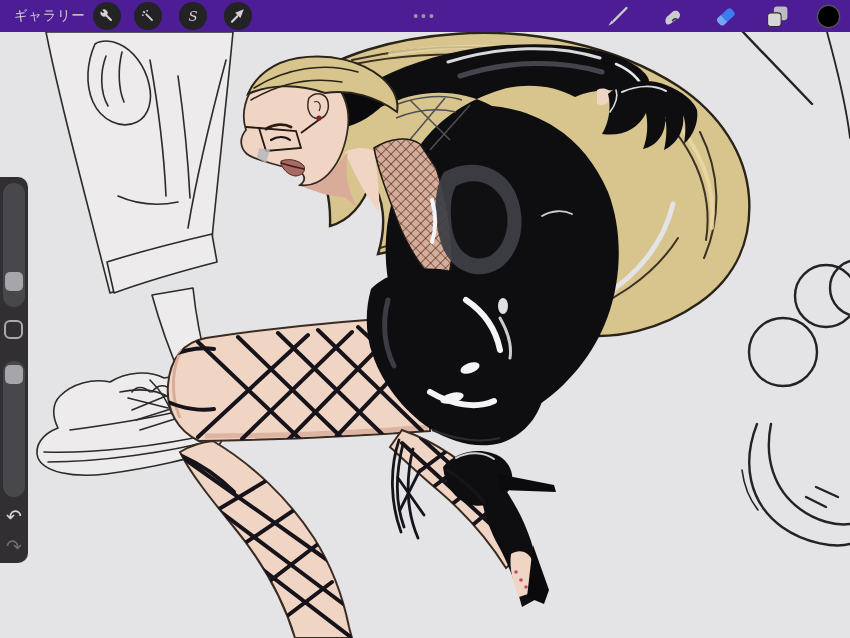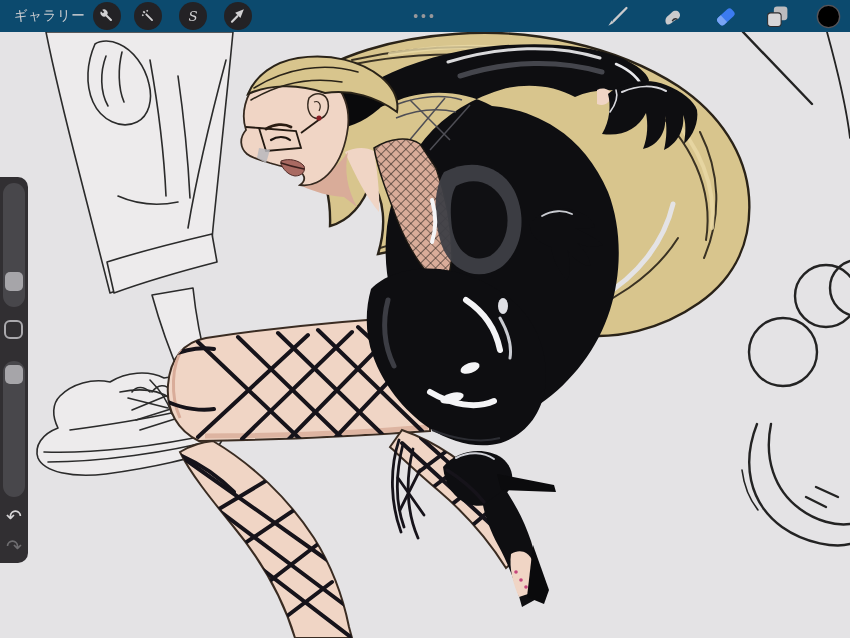--- a/index.html
+++ b/index.html
@@ -2,21 +2,21 @@
 <html><head>
 <meta charset="utf-8">
 <style>
   html,body{margin:0;padding:0}
   body{
     width:850px;height:638px;overflow:hidden;position:relative;
     background:#e4e3e5;
     font-family:"Liberation Sans","DejaVu Sans",sans-serif;
   }
   
-  .topbar{position:absolute;top:0;left:0;width:850px;height:32px;background:#0c4a6e;z-index:30}
+  .topbar{position:absolute;top:0;left:0;width:850px;height:32px;background:#4c1d95;z-index:30}
   .gallery{position:absolute;left:14px;top:0;height:32px;line-height:32px;
     font-size:13.5px;color:#d3d2d4;letter-spacing:.5px;background:none;border:none;padding:0;cursor:default}
   .cbtn{position:absolute;top:2px;width:28px;height:28px;border-radius:50%;
     background:#232225;border:none;padding:0;display:flex;align-items:center;justify-content:center}
   .cbtn svg{width:20px;height:20px;display:block}
   .b-actions{left:93px}.b-adjust{left:134px}.b-select{left:179px}.b-transform{left:224px}
   .dots{position:absolute;left:395px;top:0;width:60px;height:32px;line-height:29px;text-align:center;
     color:#98979a;font-size:14px;letter-spacing:3px;background:none;border:none;padding:0}
   .rbtn{position:absolute;top:2px;width:28px;height:28px;background:none;border:none;padding:0;
     display:flex;align-items:center;justify-content:center}

